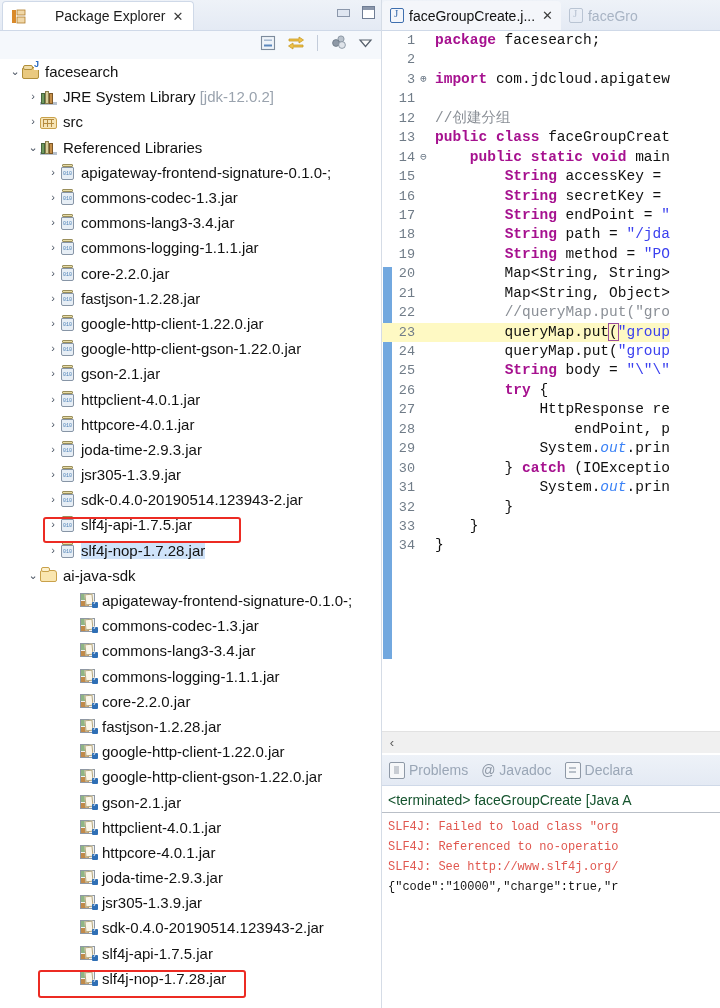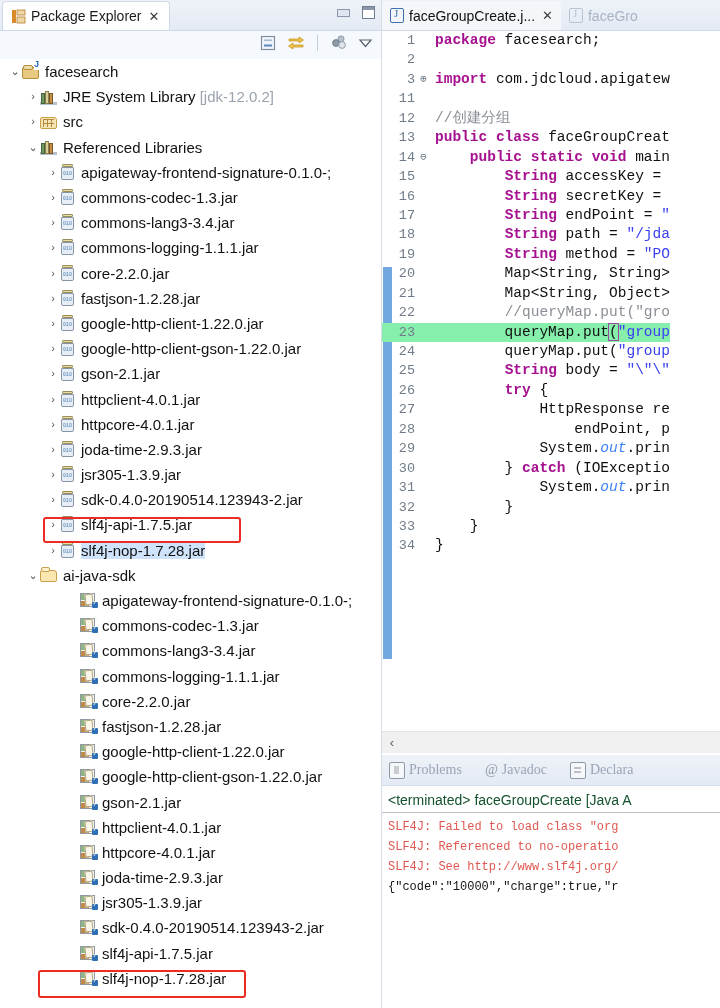--- a/index.html
+++ b/index.html
@@ -47,20 +47,21 @@
     border-top-left-radius: 4px;
     border-top-right-radius: 4px;
     border: 1px solid #cfd9e8;
     border-bottom: none;
     box-sizing: border-box;
   }
   .view-tab-title {
     font-size: 14px;
     color: #1c1c1c;
     white-space: nowrap;
+    margin-left: 24px;
   }
   .tab-close {
     font-size: 13px;
     color: #3b3b3b;
     margin-left: 2px;
     line-height: 1;
   }
   .win-btns {
     position: absolute;
     right: 6px; top: 6px;
@@ -273,21 +274,21 @@
     box-sizing: border-box;
   }
   .fold {
     width: 11px; flex: 0 0 11px;
     color: #6b7886;
     font-size: 11px;
     text-align: center;
     line-height: 19.45px;
   }
   .ctext { padding-left: 6px; color: #101010; }
-  .cline.hl { background: #86efac; }
+  .cline.hl { background: #fef9c3; }
   .kw { color: #a6118f; font-weight: bold; }
   .str { color: #3b40ef; }
   .cmt-gray { color: #8a8f96; }
   .stat { color: #3b82f6; font-style: italic; }
   .brk { outline: 1px solid #9b4b9b; }
 
   .editor-hscroll {
     position: absolute;
     left: 0; top: 731px;
     width: 338px; height: 21px;
@@ -307,26 +308,25 @@
     left: 0; top: 755px;
     width: 338px; height: 253px;
     background: #ffffff;
   }
   .bv-tabbar {
     height: 30px;
     background: linear-gradient(to bottom, #eef2f8 0%, #e4eaf4 100%);
     border-bottom: 1px solid #cfd9e8;
     display: flex;
     align-items: center;
-    gap: 23px;
+    gap: 13px;
     padding-left: 7px;
     font-size: 14px;
     color: #9aa6b6;
     white-space: nowrap;
-    font-family: Liberation Serif, serif;
   }
   .bv-tab { display: flex; align-items: center; gap: 4px; }
   .ic-prob { width:14px;height:15px;border:1.3px solid #8e98a6;border-radius:2px;background:#f6f7f9;position:relative;flex:0 0 auto;}
   .ic-prob::after{content:"";position:absolute;left:4px;top:3px;width:5px;height:8px;background:#c8ccd3;}
   .ic-at { font-size: 14px; color: #8e98a6; }
   .ic-decl { width:14px;height:15px;border:1.3px solid #8e98a6;border-radius:2px;background:#f6f7f9;position:relative;flex:0 0 auto;}
   .ic-decl::after{content:"";position:absolute;left:3px;top:4px;width:7px;height:2px;background:#b9c0c9;box-shadow:0 4px 0 #b9c0c9;}
 
   .console-head {
     padding: 6px 6px 4px 6px;

